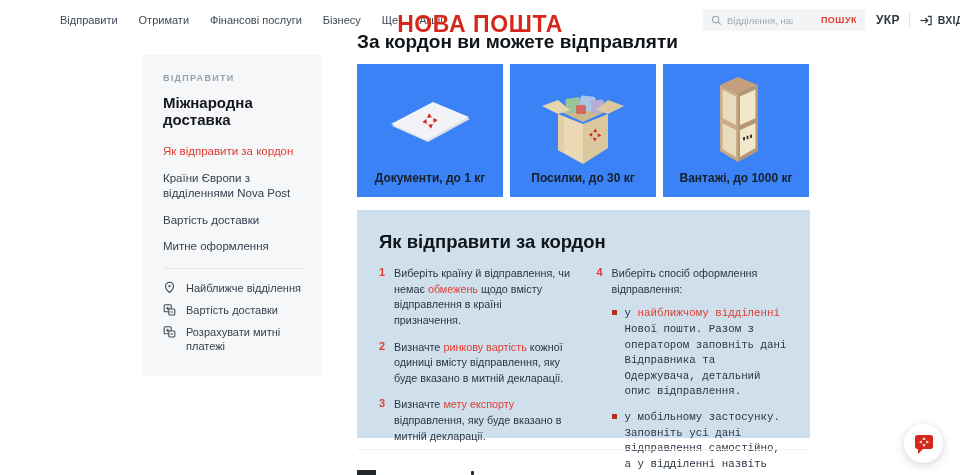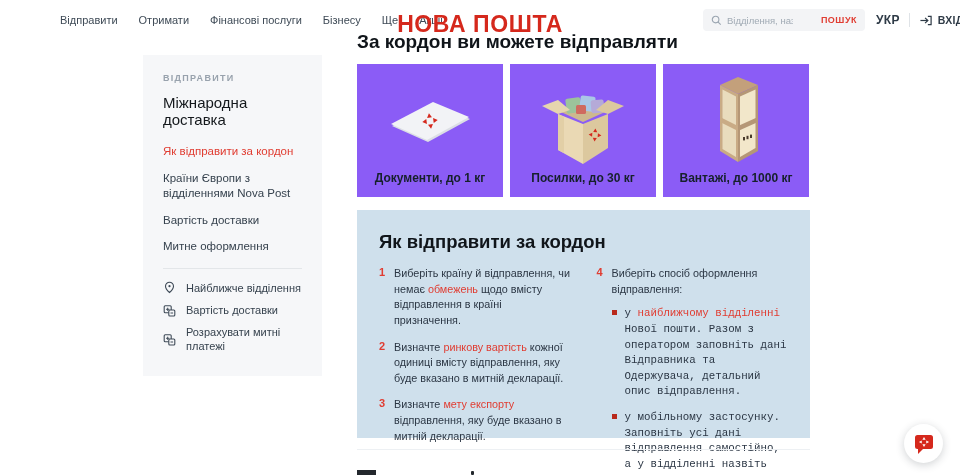--- a/index.html
+++ b/index.html
@@ -18,31 +18,31 @@
             border-radius:4px; display:flex; align-items:center; padding:0 8px; gap:5px; }
   .search-text { font-size:9.5px; color:#a0aab4; white-space:nowrap; overflow:hidden; flex:1; }
   .search-btn { font-size:9px; font-weight:bold; color:#e03c31; letter-spacing:.5px; white-space:nowrap;padding-left:23px; }
   .hdr-right { position:absolute; left:876px; top:0; height:40px; display:flex; align-items:center; gap:9px; }
   .lang { font-size:12px; color:#2f3b47; font-weight:bold; letter-spacing:.3px; }
   .vline { width:1px; height:14px; background:#dfe3e7; }
   .login { display:flex; align-items:flex-start; gap:5px; font-size:10.5px; font-weight:bold; color:#2f3b47; letter-spacing:.3px; }
   
   .sidebar { position:absolute; left:143px; top:55px; width:179px; background:#f6f7f9; padding:18px 20px 14px; }
   .eyebrow { font-size:9px; letter-spacing:1.3px; color:#98a2ad; font-weight:bold; margin-bottom:11px; }
-  .side-title { font-size:15px; font-weight:400; color:#14181c; margin-bottom:16px; }
+  .side-title { font-size:15px; font-weight:700; color:#14181c; margin-bottom:16px; }
   .side-link { font-size:11.5px; line-height:1.35; color:#36424e; margin-bottom:11px; cursor:pointer; }
   .side-link.active { color:#e03c31; }
   .side-div { border-top:1px solid #e3e6e9; margin:13px 0 12px; }
-  .tool-row { display:flex; align-items:center; gap:10px; margin-bottom:8px; cursor:pointer; }
+  .tool-row { display:flex; align-items:flex-start; gap:10px; margin-bottom:8px; cursor:pointer; }
   .tool-row svg { flex:none; margin-top:0; }
   .tool-label { font-size:11px; color:#36424e; line-height:1.3; }
   
   .page-title { position:absolute; left:357px; top:31px; font-size:19px; font-weight:800; color:#0f1419; }
   .cards { position:absolute; left:357px; top:64px; display:flex; gap:7px; }
-  .card { width:146px; height:133px; background:#8b5cf6; position:relative; cursor:pointer; }
+  .card { width:146px; height:133px; background:#3b82f6; position:relative; cursor:pointer; }
   .card-art { position:absolute; top:8px; left:0; width:146px; height:96px; display:flex; align-items:center; justify-content:center; }
   .card-label { position:absolute; bottom:12px; left:0; width:146px; text-align:center;
                 font-size:12px; font-weight:bold; color:#16202b; }
   
   .howto { position:absolute; left:357px; top:210px; width:453px; height:228px; background:#cfe0ec; padding:19px 22px; }
   .howto-title { font-size:18.5px; font-weight:800; color:#10151a; margin:2px 0 13px; }
   .howto-cols { display:flex; gap:26px; }
   .howto-col { width:192px; }
   .step { display:flex; margin-bottom:11px; }
   .step-num { width:15px; flex:none; font-size:11px; font-weight:bold; color:#e03c31; }

